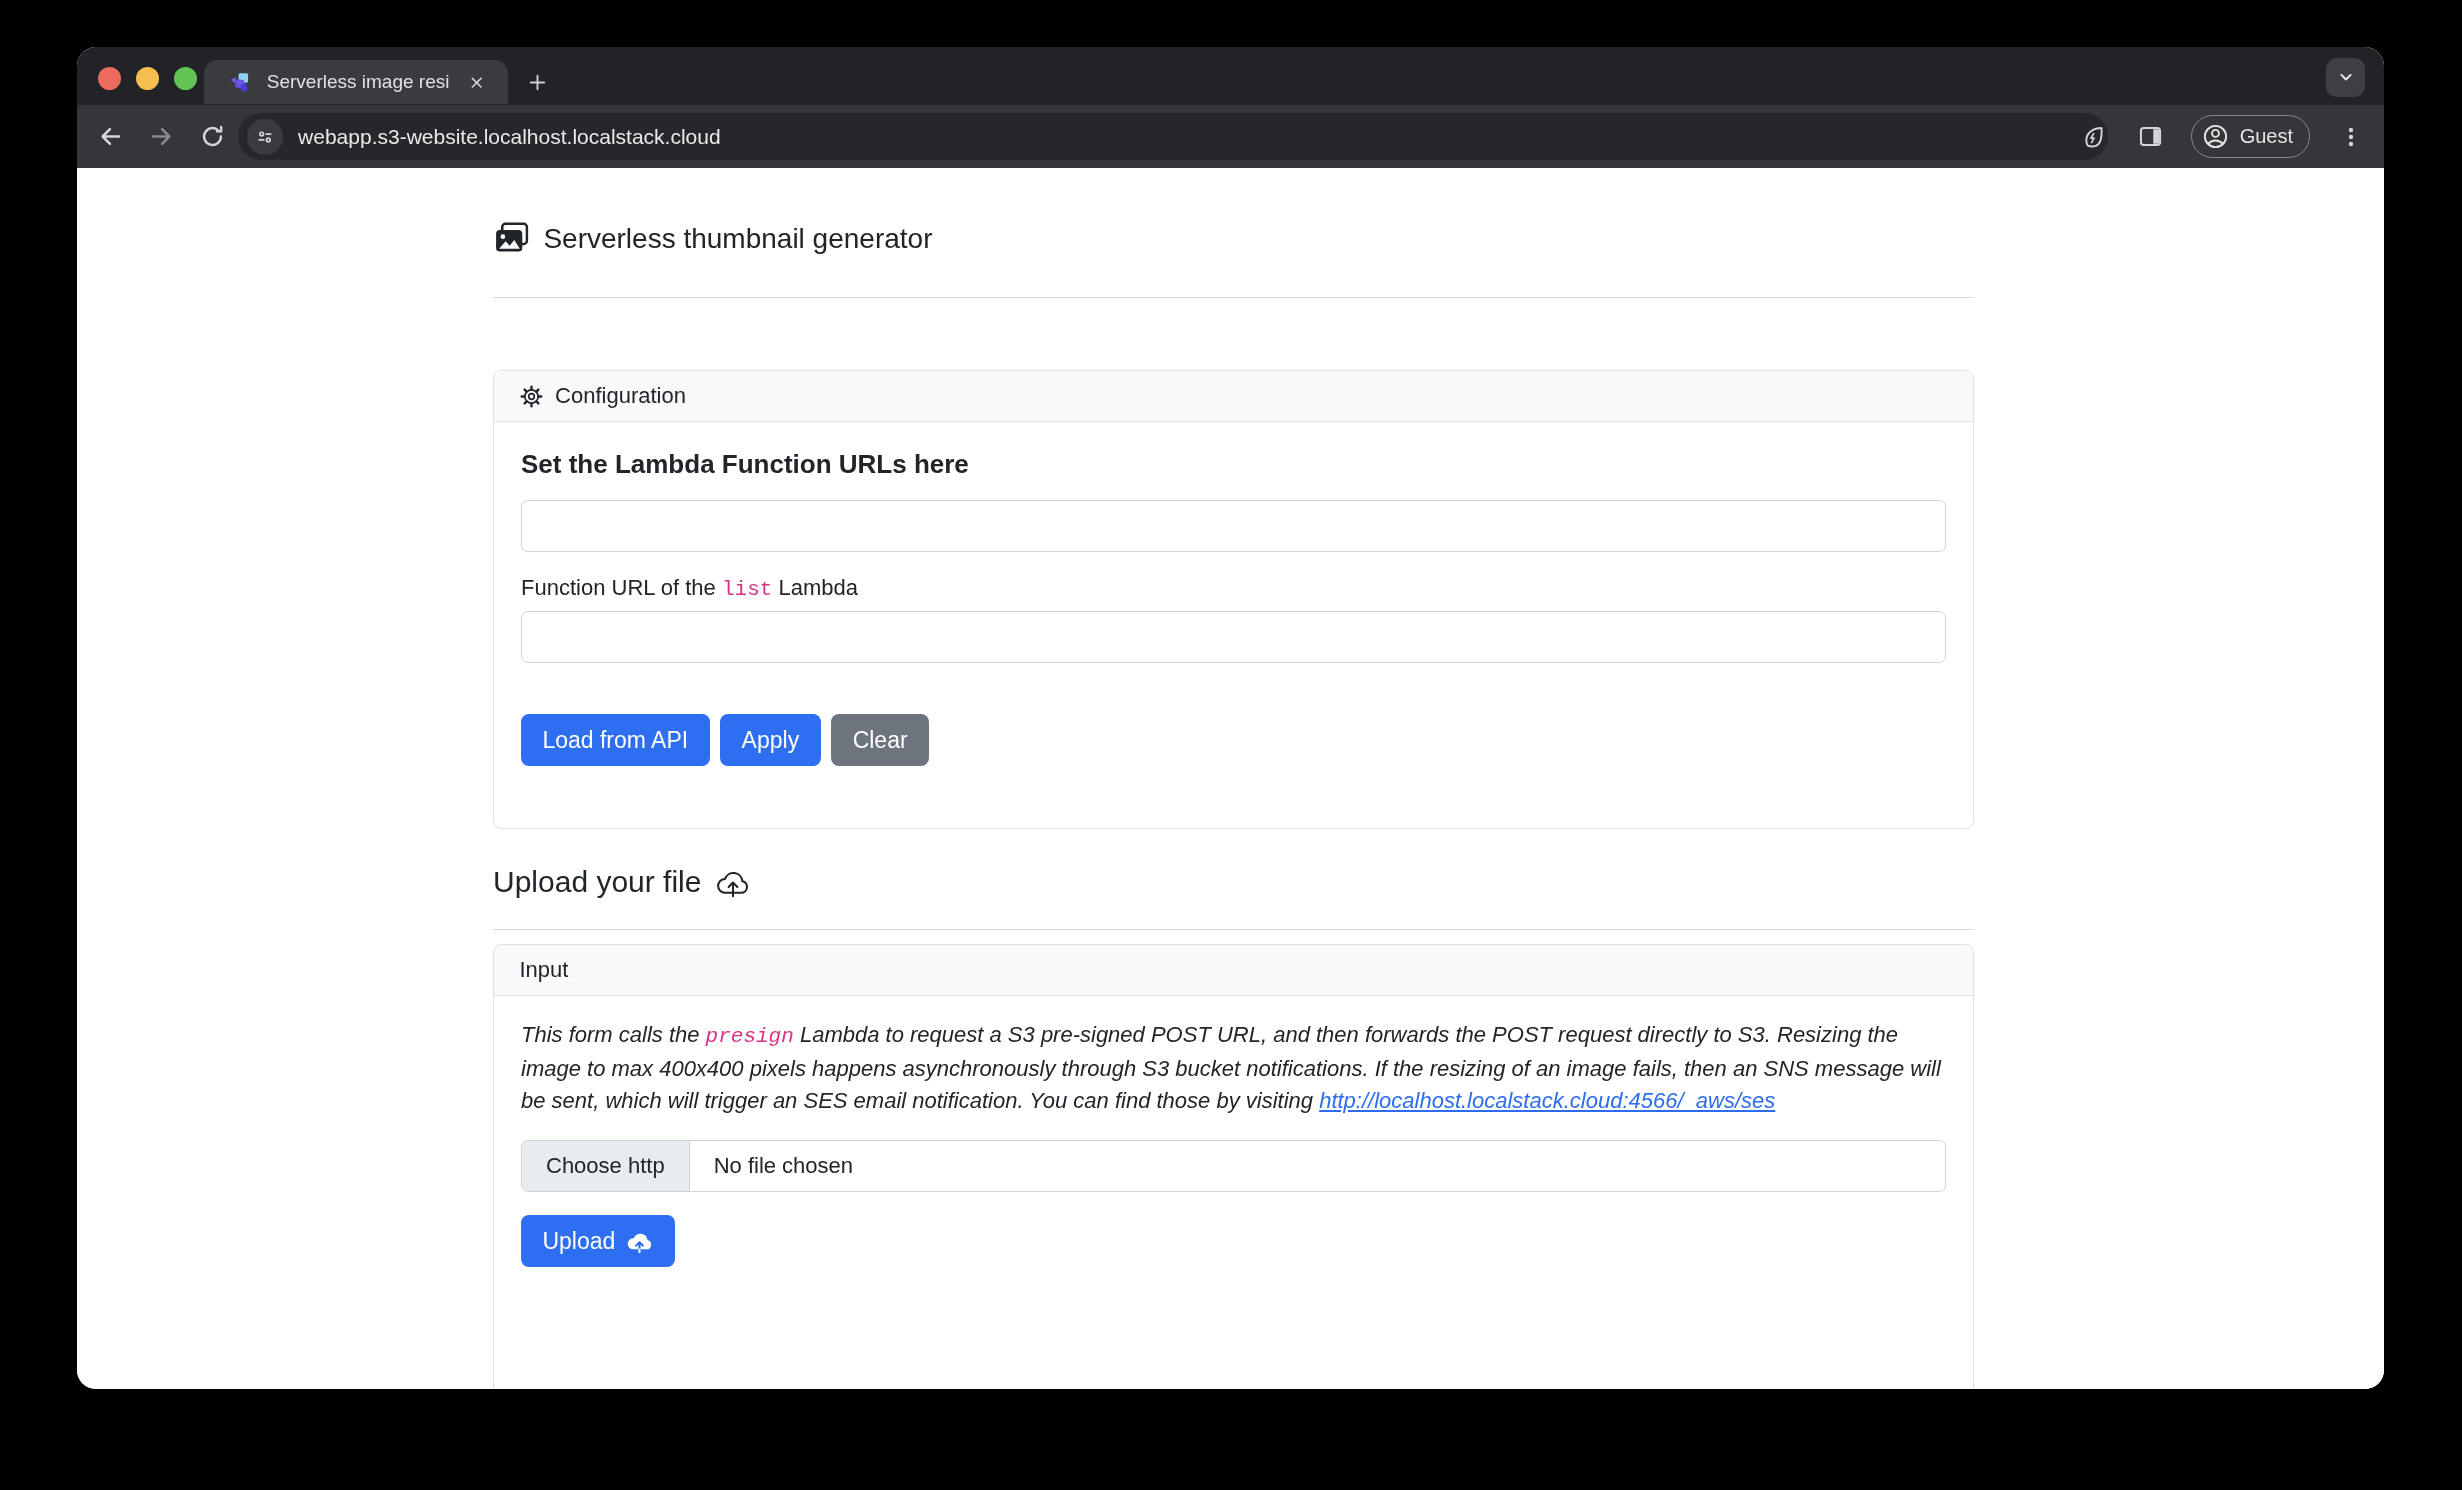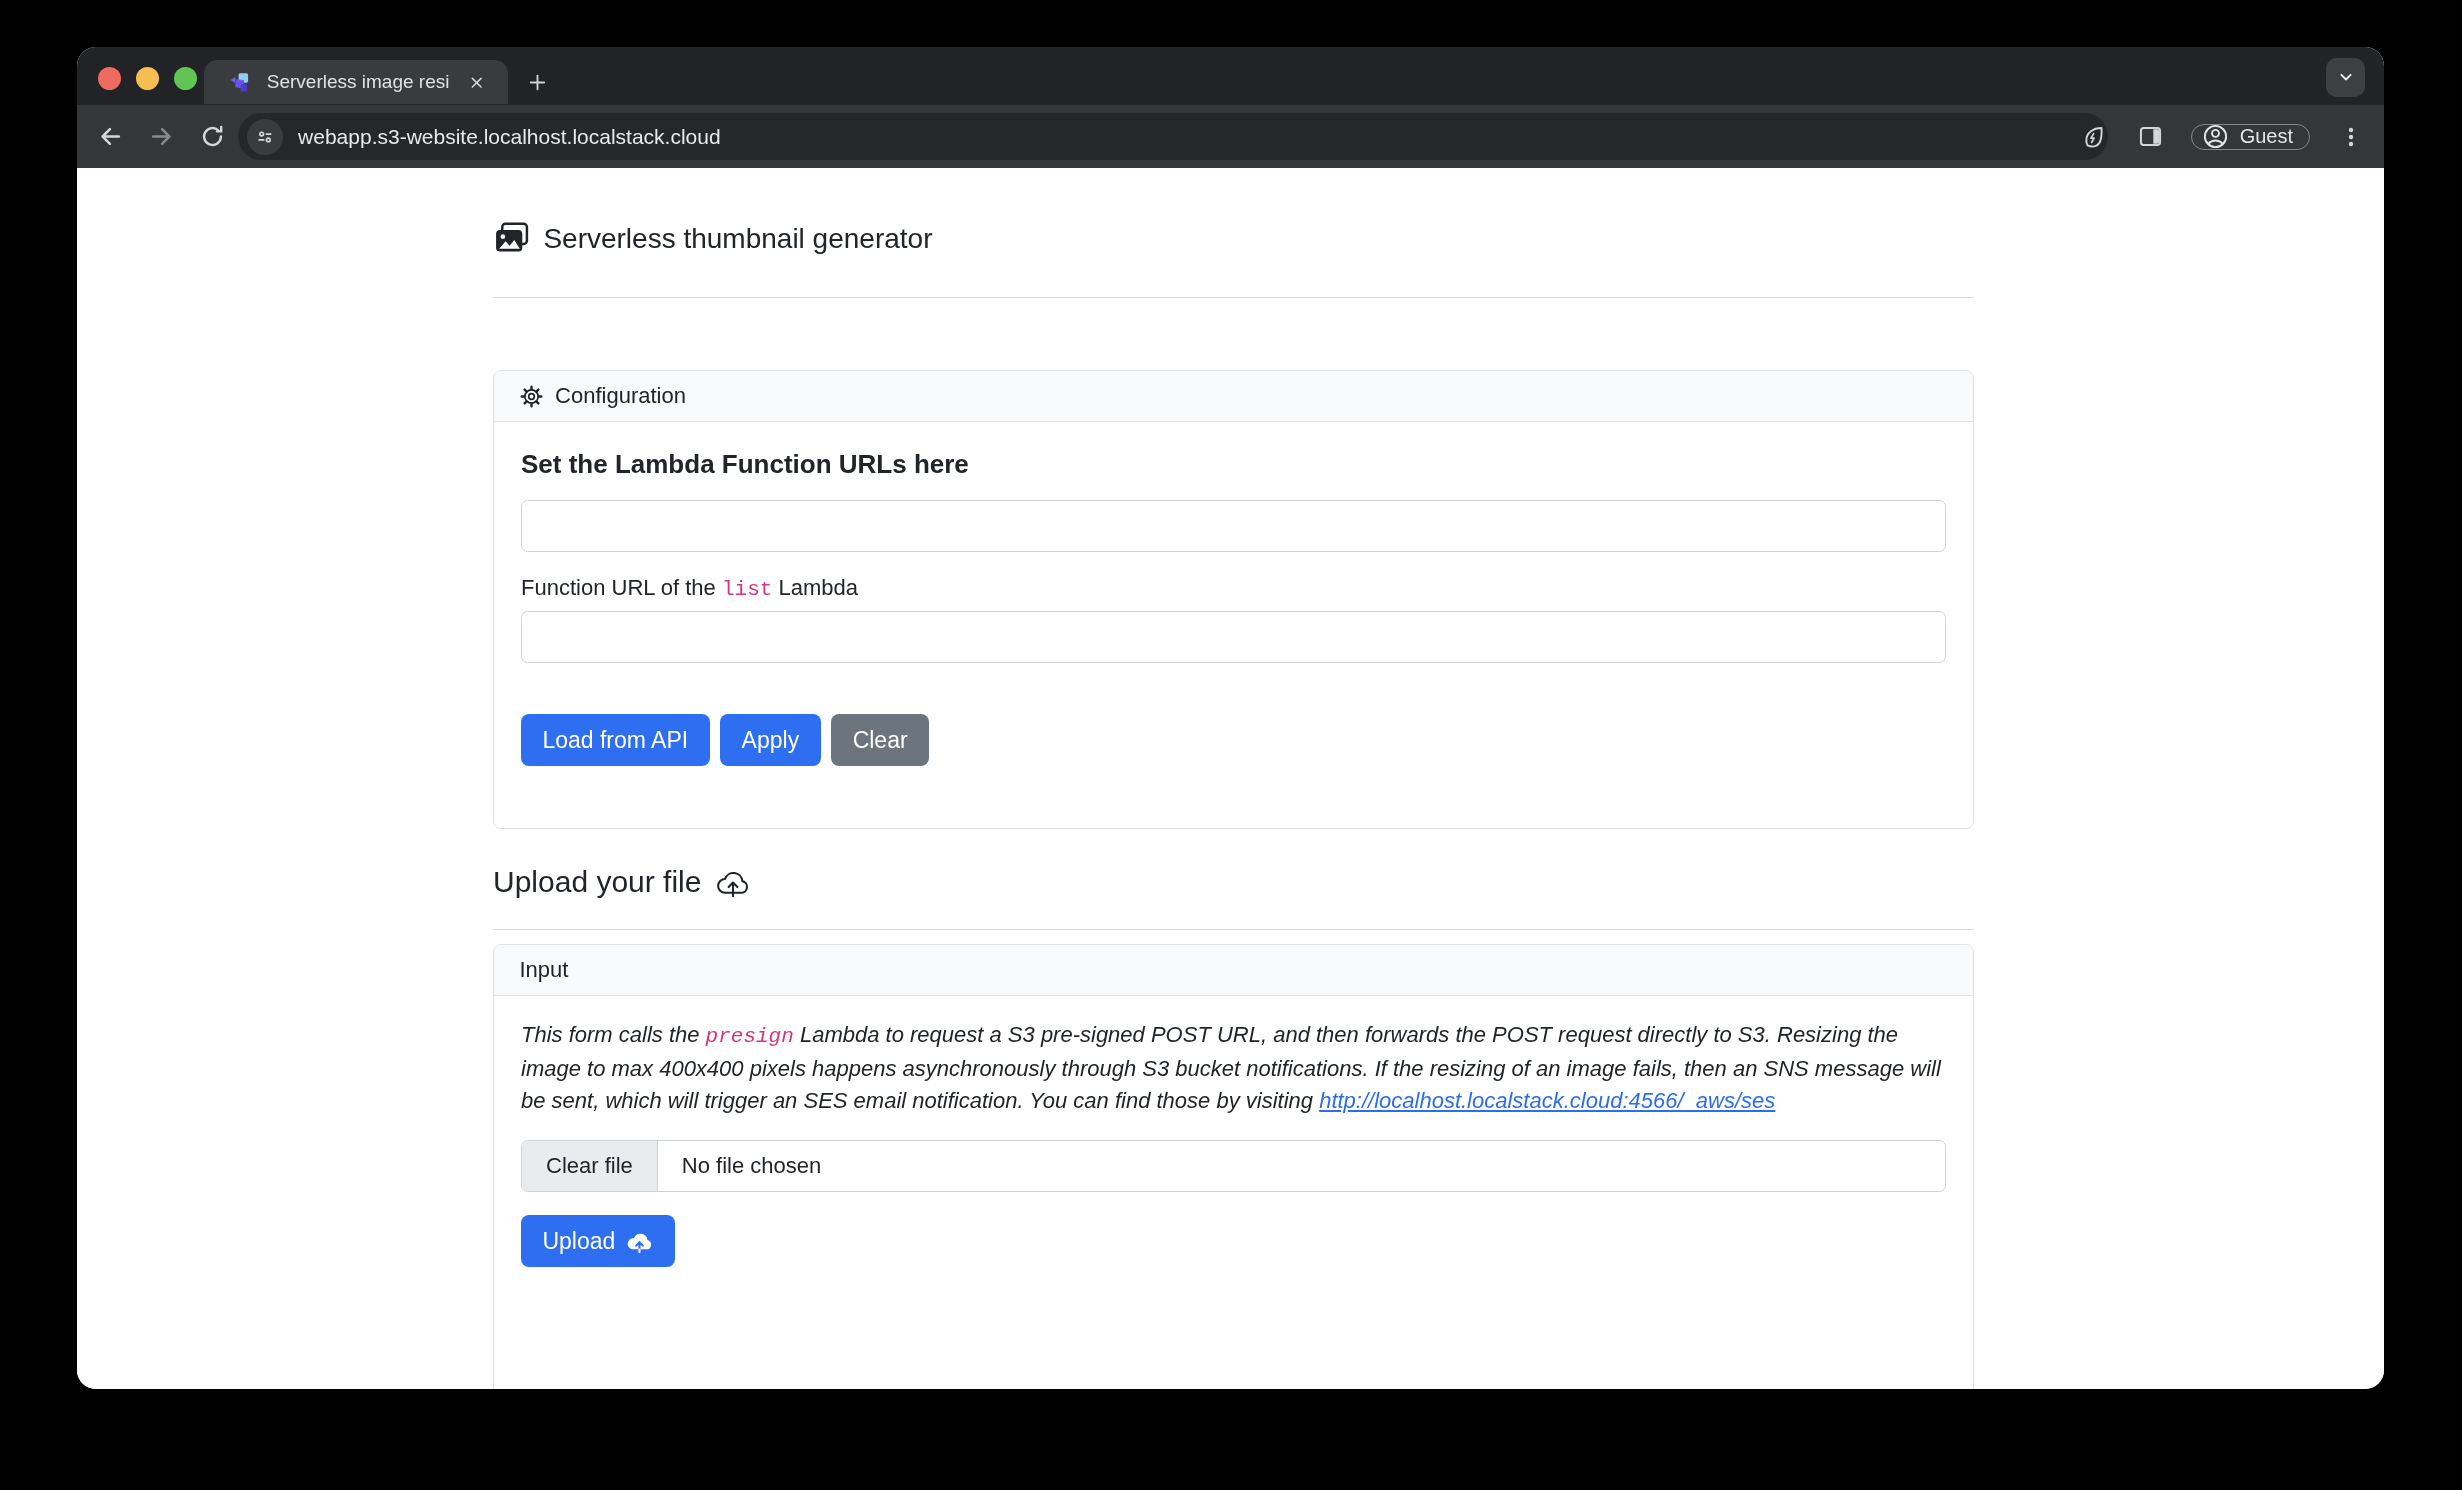--- a/index.html
+++ b/index.html
@@ -32,21 +32,21 @@
   .navbtns { display:flex; align-items:center; gap:16px; padding-left:16px; }
   .navbtn { width:35px; height:35px; display:flex; align-items:center; justify-content:center; color:#d6d7d9; }
   .navbtn.fwd { color:#87898d; }
   .urlbar { position:absolute; left:161px; top:8px; width:1870px; height:47px; background:#26272a;
             border-radius:23.4px; display:flex; align-items:center; padding-left:9.4px; gap:14.7px; }
   .siteinfo { width:36px; height:36px; border-radius:50%; background:#393b3e;
               display:flex; align-items:center; justify-content:center; color:#d6d7d9; }
   .url-text { font-size:21px; color:#e8e9eb; }
   .tb-right { position:absolute; right:16px; top:0; height:63px; display:flex; align-items:center; gap:23px; }
   .tb-icon { width:35px; height:35px; display:flex; align-items:center; justify-content:center; color:#d3d5d8; }
-  .guest { height:26px; border:1.3px solid #85878a; border-radius:23px; display:flex; align-items:center;
+  .guest { height:43px; border:1.3px solid #85878a; border-radius:23px; display:flex; align-items:center;
            gap:9.4px; padding:0 16px 0 9.4px; color:#e3e4e6; }
   .guest-label { font-size:20px; }
 
   
   .page { position:relative; height:1221px; background:#fff; overflow:hidden; color:#212529; }
   .container { position:absolute; left:416px; top:0; width:1481px; height:100%; }
 
   .title-row { position:absolute; top:52px; left:0; display:flex; align-items:center; gap:13.4px; }
   .title-row h4 { font-size:28px; font-weight:500; }
 
@@ -255,21 +255,21 @@
         <div class="card input-card">
           <div class="card-header">
             <span>Input</span>
           </div>
           <div class="card-body">
 
             <p class="desc"><span>This form calls the </span><code>presign</code><span> Lambda to request a S3 pre-signed POST URL, and then forwards the POST request directly to S3. Resizing the image to max 400x400 pixels happens asynchronously through S3 bucket notifications. If the resizing of an image fails, then an SNS message will be sent, which will trigger an SES email notification. You can find those by visiting </span><a href="#">http://localhost.localstack.cloud:4566/_aws/ses</a></p>
 
 
             <div class="file-control">
-              <span class="file-btn">Clear file</span>
+              <span class="file-btn">Choose http</span>
               <span class="file-status">No file chosen</span>
             </div>
 
             <button class="btn primary">
               <span>Upload</span>
               <span>
                 <svg width="29" height="27" viewBox="0 0 26 23">
                     <path d="M6.8 18.5 h12.4 a4.2 4.2 0 0 0 .9 -8.3 a6.3 6.3 0 0 0 -12.2 -1.5 a4.7 4.7 0 0 0 -1.1 9.8 z" fill="#fff"></path>
                     <path d="M13 21 v-8.5 M10 15.2 l3-3.1 3 3.1" stroke="#2e6ff2" stroke-width="1.9" fill="none" stroke-linecap="round" stroke-linejoin="round"></path>
                     <path d="M13 21 v-2.2" stroke="#fff" stroke-width="1.9" stroke-linecap="round"></path>

